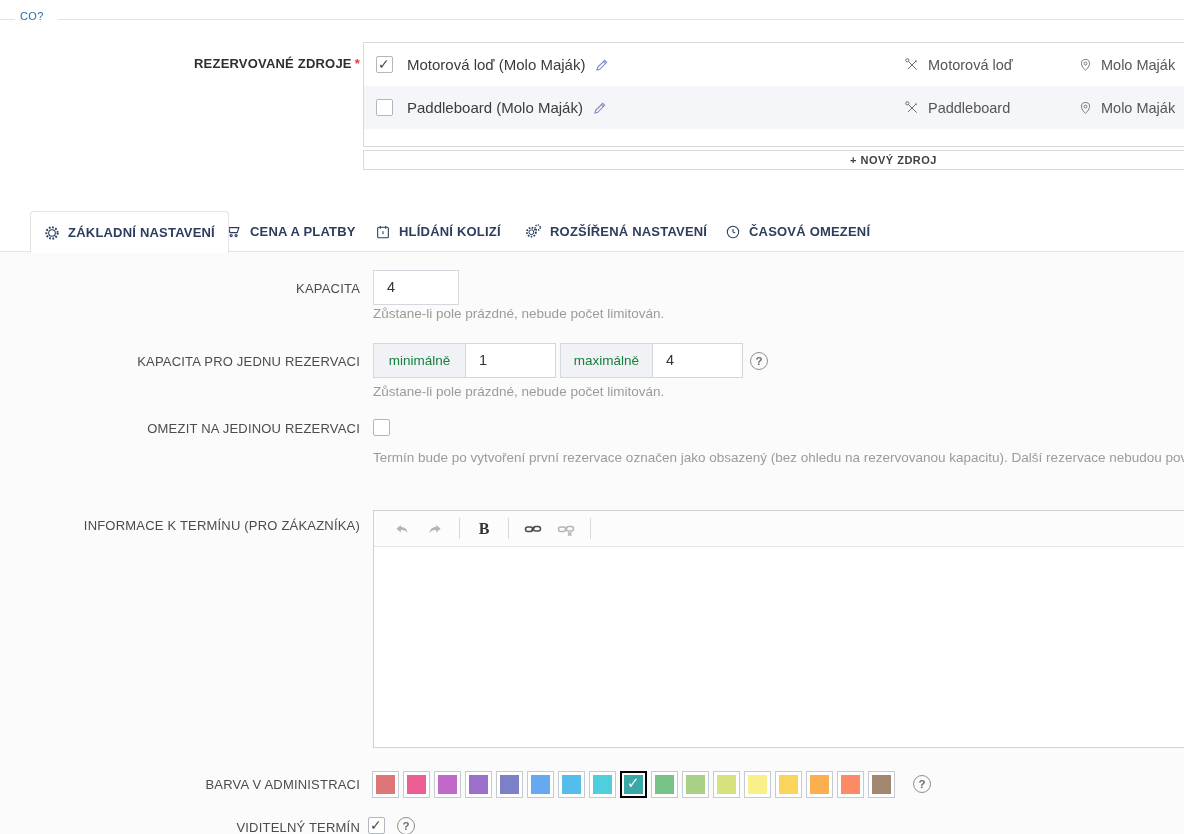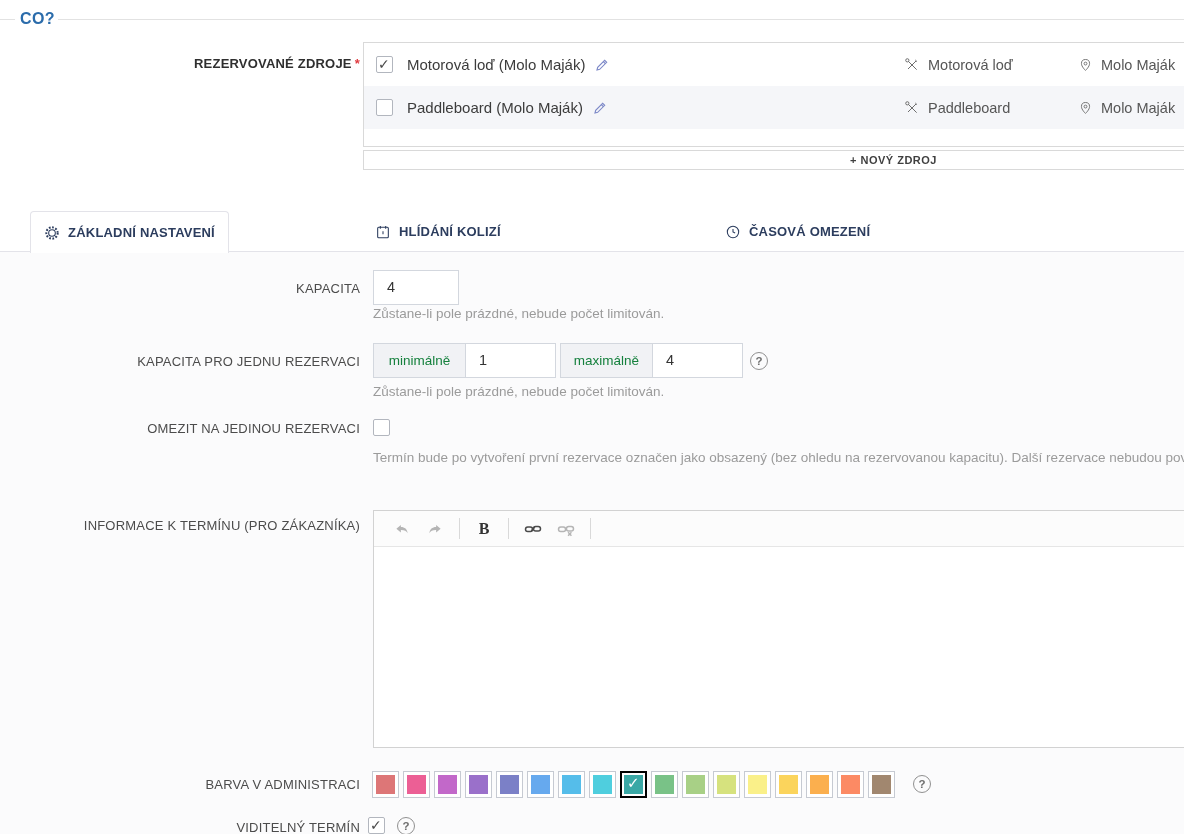--- a/index.html
+++ b/index.html
@@ -4,21 +4,21 @@
 <style>
   * { margin:0; padding:0; box-sizing:border-box; }
   body { background:#fff; }
   .page {
     position:relative; width:1184px; height:834px; overflow:hidden;
     background:#ffffff; font-family:"Liberation Sans","DejaVu Sans",sans-serif;
     color:#3c3c3c;
   }
   
   .legend-line { position:absolute; height:1px; background:#e2e2e2; top:19px; }
-  .legend-title { position:absolute; left:20px; top:10px; font-size:16px; font-weight:bold;
+  .legend-title { position:absolute; left:20px; top:10px; font-size:11px; font-weight:normal;
     color:#2b6cab; letter-spacing:.4px; }
   
   .res-label { position:absolute; right:824px; top:56px; font-size:13px; font-weight:bold;
     color:#2f2f2f; letter-spacing:.2px; white-space:nowrap; }
   .req { color:#e0393e; margin-left:3px; }
   .res-box { position:absolute; left:363px; top:42px; width:1061px; height:105px;
     background:#fff; border:1px solid #d9d9d9; }
   .res-row { position:relative; height:43px; display:flex; align-items:center; padding-left:12px; }
   .res-row.alt { background:#f5f6f9; }
   .res-name { font-size:15px; color:#3c3c3c; margin-left:14px; }
@@ -144,28 +144,44 @@
   <div class="content-bg"></div>
   <div class="tabbar-border"></div>
 
   <div class="tab active">
     <svg width="16" height="16" viewBox="0 0 24 24" fill="none" stroke="currentColor">
         <circle cx="12" cy="12" r="8.5" stroke-width="3" stroke-dasharray="2.6 2.3"></circle>
         <circle cx="12" cy="12" r="5" stroke-width="1.6"></circle>
       </svg>
     <span>ZÁKLADNÍ NASTAVENÍ</span>
   </div>
+  <div class="tab" style="left:225px;">
+    <svg width="17" height="17" viewBox="0 0 24 24" fill="none" stroke="currentColor" stroke-width="1.6">
+        <path d="M2.5 4h2.3l2.2 9.5h10.3l2.2-7H5.3"></path>
+        <circle cx="8.7" cy="17.8" r="1.5"></circle>
+        <circle cx="15.6" cy="17.8" r="1.5"></circle>
+      </svg>
+    <span>CENA A PLATBY</span>
+  </div>
   <div class="tab" style="left:375px;">
     <svg width="16" height="16" viewBox="0 0 24 24" fill="none" stroke="currentColor" stroke-width="1.6">
         <rect x="4" y="5" width="16" height="15.5" rx="1.5"></rect>
         <path d="M8 3v4M16 3v4"></path>
         <path d="M12 11v4.5"></path>
         <path d="M12 18.2v.1"></path>
       </svg>
     <span>HLÍDÁNÍ KOLIZÍ</span>
+  </div>
+  <div class="tab" style="left:525px;">
+    <svg width="17" height="17" viewBox="0 0 24 24" fill="none" stroke="currentColor">
+        <circle cx="9" cy="13" r="6.3" stroke-width="2.6" stroke-dasharray="2.2 2"></circle>
+        <circle cx="9" cy="13" r="3.4" stroke-width="1.4"></circle>
+        <circle cx="18" cy="6.5" r="3.6" stroke-width="2.2" stroke-dasharray="1.7 1.6"></circle>
+      </svg>
+    <span>ROZŠÍŘENÁ NASTAVENÍ</span>
   </div>
   <div class="tab" style="left:725px;">
     <svg width="16" height="16" viewBox="0 0 24 24" fill="none" stroke="currentColor" stroke-width="1.6">
         <circle cx="12" cy="12" r="8.5"></circle>
         <path d="M12 7.5V12l3.2 1.5"></path>
       </svg>
     <span>ČASOVÁ OMEZENÍ</span>
   </div>
 
   <div class="f-label" style="top:281px;">KAPACITA</div>

